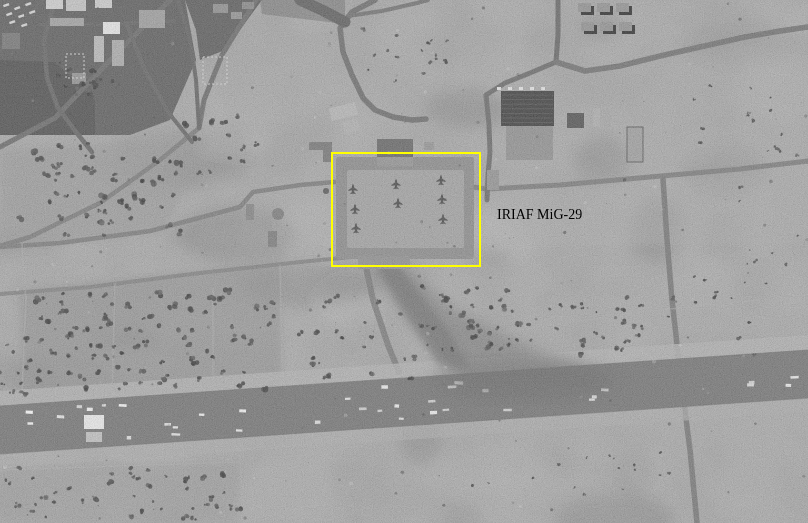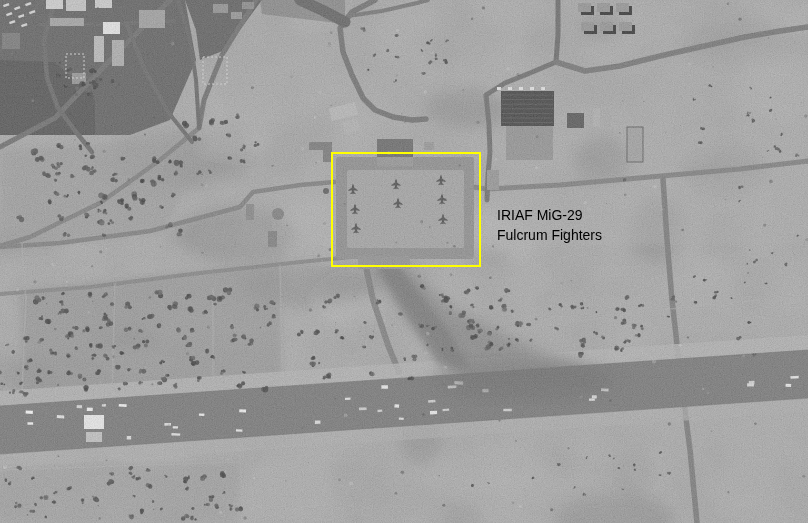--- a/index.html
+++ b/index.html
@@ -7,21 +7,21 @@
     position:relative;width:808px;height:523px;overflow:hidden;
     background:#a0a0a0;font-family:"Liberation Sans",sans-serif;
   }
   .stage svg{position:absolute;left:0;top:0;display:block;}
   .anno-box{
     position:absolute;box-sizing:border-box;
     border:2px solid #ffff00;background:transparent;pointer-events:none;
   }
   .anno-label{
     position:absolute;color:#000;font-size:14px;line-height:20px;
-    font-family:Liberation Sans, sans-serif;white-space:nowrap;
+    font-family:Liberation Serif, serif;white-space:nowrap;
   }
 </style>
 </head>
 <body>
 
 <div class="stage">
 
   <svg id="scene" width="808" height="523" viewBox="0 0 808 523">
     <defs>
       <filter id="grain" x="0" y="0" width="100%" height="100%">
@@ -1644,16 +1644,15 @@
           <use href="#jet" transform="translate(443,219)" fill="#383838" opacity="0.92"></use>
         </g>
         <rect x="0" y="0" width="808" height="523" filter="url(#grain)"></rect>
       </g>
   </svg>
 
   <div class="anno-box" id="annoBox" style="left: 331px; top: 152px; width: 150px; height: 115px; border-color: rgb(255, 255, 0);"></div>
 
   <div class="anno-label" id="annoLabel" style="left: 497px; top: 205px; color: rgb(0, 0, 0);">
     <div>IRIAF MiG-29</div>
-    <div>Fulcrum Fighters</div>
   </div>
 
 </div>
 
 </body></html>

